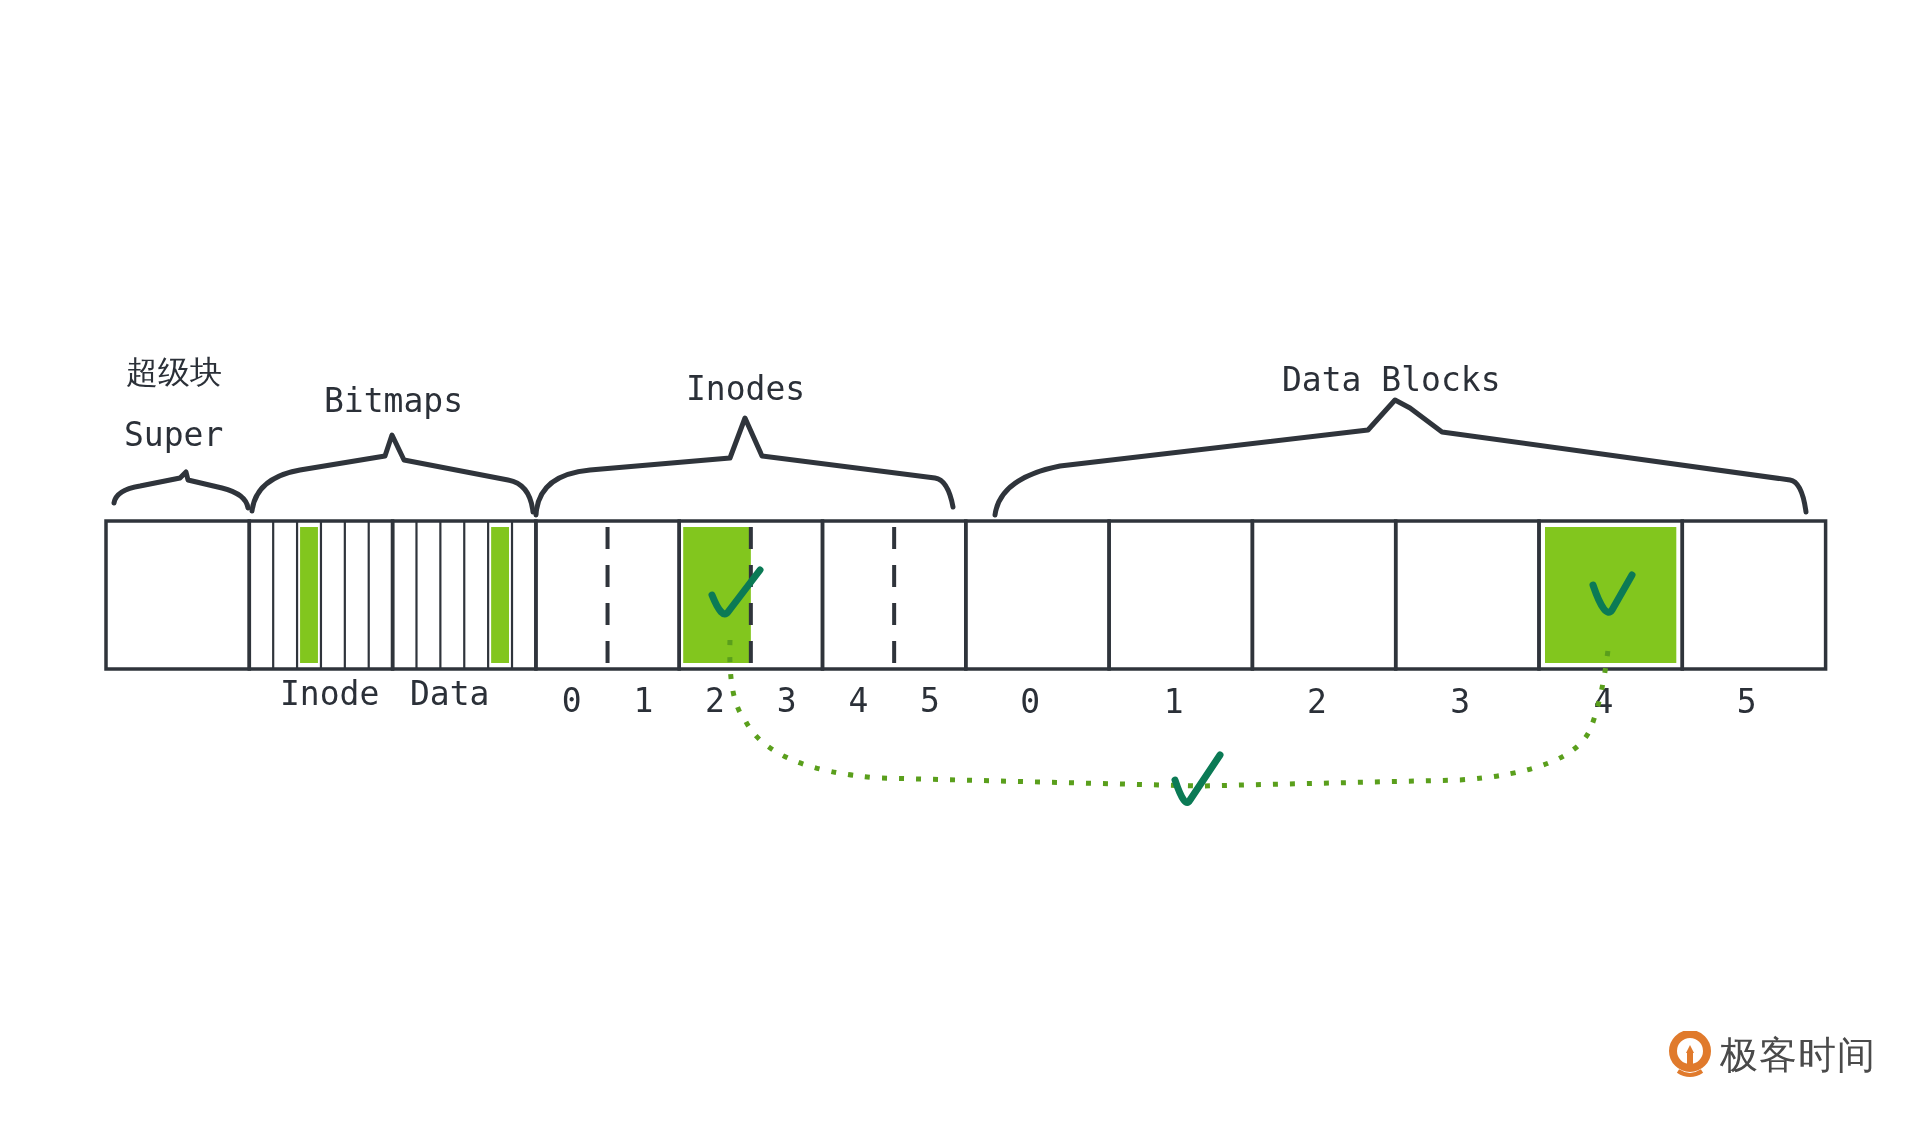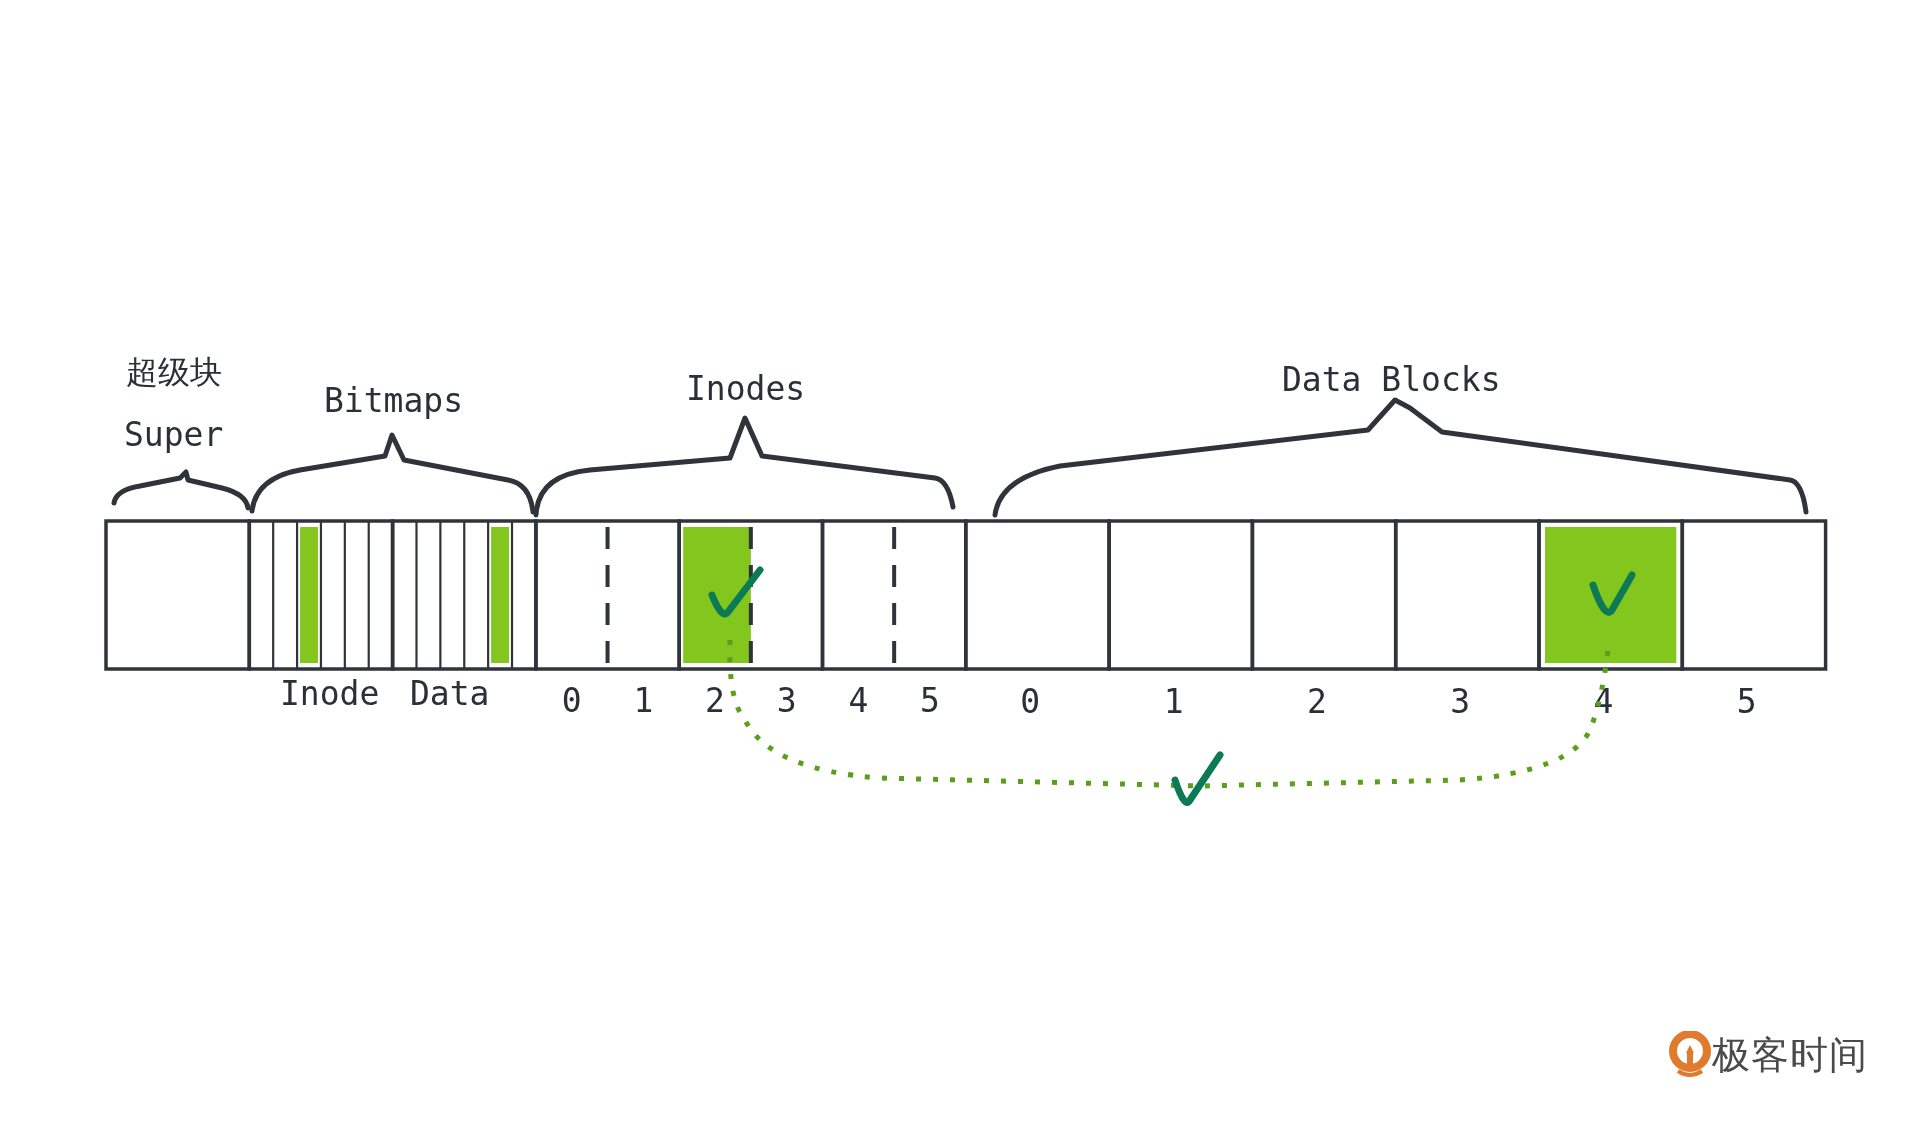--- a/index.html
+++ b/index.html
@@ -7,21 +7,21 @@
          font-family: "DejaVu Sans Mono", "Liberation Mono", monospace; }
   #diagram { position: absolute; left: 0; top: 0; width: 1920px; height: 1145px; }
   .lbl { font-family: "DejaVu Sans Mono", "Liberation Mono", monospace; fill: #2b3038; }
   .cjk { font-family: "DejaVu Sans", "Liberation Sans", sans-serif; fill: #2b3038; }
   .box { fill: none; stroke: #2f343b; stroke-width: 3.5; }
   .thin { stroke: #2f343b; stroke-width: 2.2; }
   .dash { stroke: #2f343b; stroke-width: 4; stroke-dasharray: 22 16; }
   .brace { fill: none; stroke: #2f343b; stroke-width: 5; stroke-linecap: round; stroke-linejoin: round; }
   .dots { fill: none; stroke: #5a9f1c; stroke-width: 5; stroke-dasharray: 5 12; stroke-linecap: butt; }
   .check { fill: none; stroke: #0b7a55; stroke-width: 7; stroke-linecap: round; stroke-linejoin: round; }
-  #brand { position: absolute; left: 1668px; top: 1030px; display: flex; align-items: center; }
+  #brand { position: absolute; left: 1668px; top: 1030px; display: flex; align-items: center; gap: 8px; }
   #brand-text { font-family: "DejaVu Sans", "Liberation Sans", sans-serif; font-size: 38px; color: #4a4a4a; letter-spacing: 1px; }
 </style>
 </head>
 <body>
 
 <svg id="diagram" viewBox="0 0 1920 1145" xmlns="http://www.w3.org/2000/svg">
 
   <text class="cjk" x="126" y="383" font-size="32">超级块</text>
   <text class="lbl" x="124" y="446" font-size="33">Super</text>
   <text class="lbl" x="324" y="412" font-size="33">Bitmaps</text>

